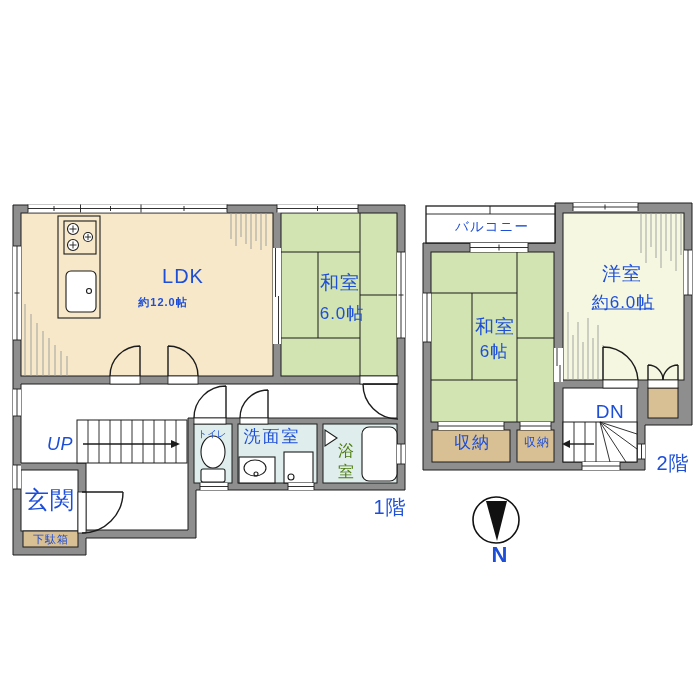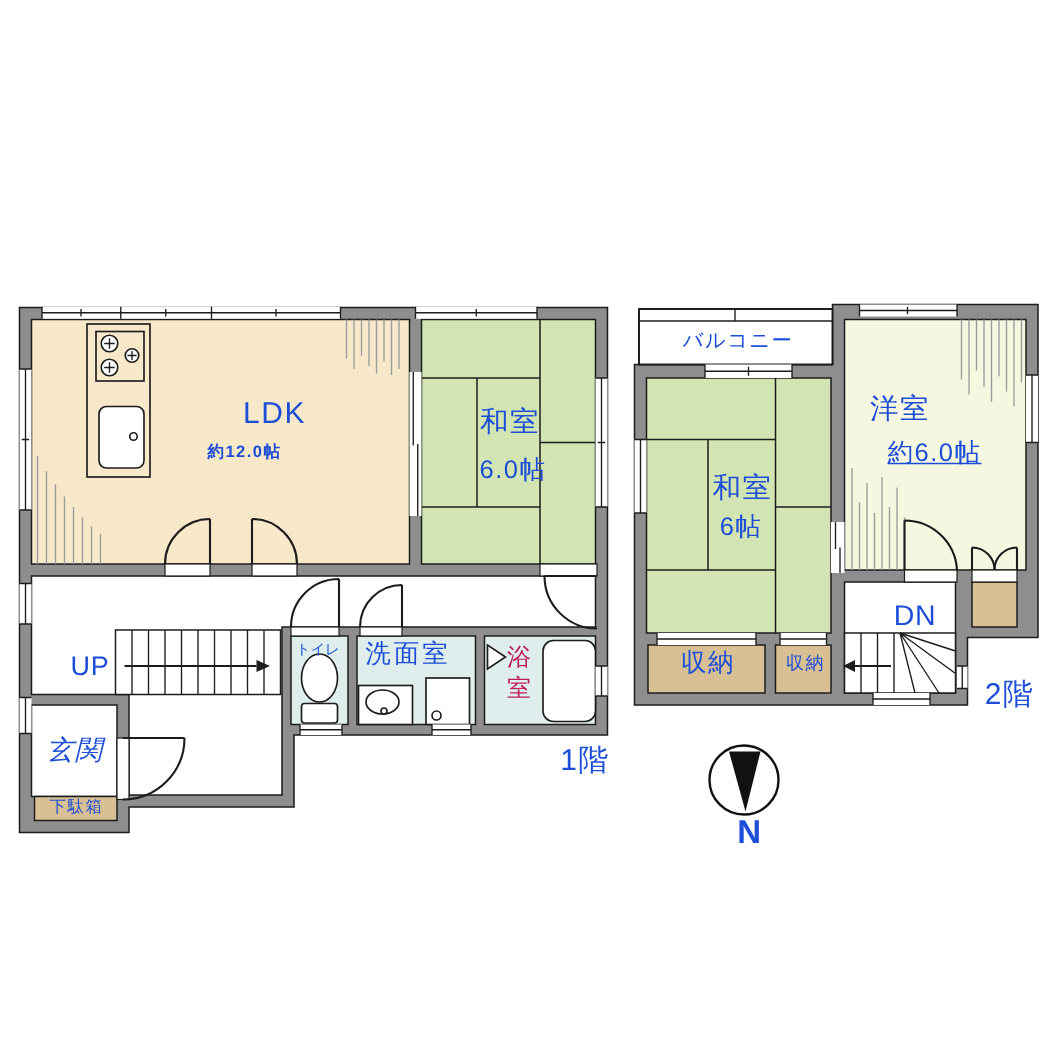--- a/index.html
+++ b/index.html
@@ -1,22 +1,22 @@
 <!DOCTYPE html>
 <html><head>
 <meta charset="utf-8">
 <style>
   html,body{margin:0;padding:0;background:#fff;}
   #stage{position:relative;width:700px;height:700px;background:#ffffff;overflow:hidden;
          font-family:"Liberation Sans", sans-serif;}
   svg{position:absolute;left:0;top:0;}
   .lbl{position:absolute;transform:translate(-50%,-50%);white-space:nowrap;color:#1d4ed8;
        letter-spacing:1px;line-height:1;}
-  .lbl-v{position:absolute;width:20px;text-align:center;color:#be185d;line-height:1.3;
-          word-break:break-all;letter-spacing:0;}
+  .lbl-v{position:absolute;width:20px;text-align:center;color:#4d7c0f;line-height:1.3;
+          word-break:break-all;letter-spacing:0;margin-top:12px;}
   
   .wall{fill:#8e8e8e;stroke:#1c1c1c;stroke-width:1;}
   .ldk{fill:#f6e8c9;stroke:#1c1c1c;stroke-width:1;}
   .tatami{fill:#d2e4b2;stroke:#1c1c1c;stroke-width:1;}
   .western{fill:#f5f7e1;stroke:#1c1c1c;stroke-width:1;}
   .water{fill:#dfeeec;stroke:#1c1c1c;stroke-width:1;}
   .tan{fill:#d8c094;stroke:#1c1c1c;stroke-width:1;}
   .white{fill:#ffffff;stroke:#1c1c1c;stroke-width:1;}
   .open{fill:#ffffff;stroke:#1c1c1c;stroke-width:0.8;}
   .winrect{fill:#ffffff;stroke:none;}
@@ -217,29 +217,29 @@
   </g>
 </svg>
 
 <div class="lbl" style="left:163px;top:276px;font-size:20px;margin-left:20px;">LDK</div>
 <div class="lbl" style="left:163px;top:302px;font-size:11px;font-weight:bold;">約12.0帖</div>
 <div class="lbl" style="left:340px;top:282px;font-size:19px;">和室</div>
 <div class="lbl" style="left:342px;top:313px;font-size:17px;">6.0帖</div>
 <div class="lbl" style="left:212px;top:434px;font-size:9.5px;letter-spacing:0;">トイレ</div>
 <div class="lbl" style="left:272px;top:436px;font-size:17px;letter-spacing:2px;">洗面室</div>
 <div class="lbl-v" style="left:336px;top:429px;font-size:16px;">浴室</div>
-<div class="lbl" style="left:50px;top:500px;font-size:18px;font-style:italic;">玄関</div>
+<div class="lbl" style="left:50px;top:500px;font-size:24px;">玄関</div>
 <div class="lbl" style="left:51px;top:539px;font-size:11px;letter-spacing:1px;">下駄箱</div>
-<div class="lbl" style="left:60px;top:444px;font-size:18px;letter-spacing:0.5px;">UP</div>
+<div class="lbl" style="left:60px;top:444px;font-size:18px;letter-spacing:0.5px;font-style:italic;">UP</div>
 <div class="lbl" style="left:390px;top:507px;font-size:20px;">1階</div>
 
 <div class="lbl" style="left:492px;top:227px;font-size:13.5px;">バルコニー</div>
 <div class="lbl" style="left:495px;top:326px;font-size:19px;">和室</div>
 <div class="lbl" style="left:494px;top:351px;font-size:17px;">6帖</div>
-<div class="lbl" style="left:600px;top:273px;font-size:19px;">洋室</div>
+<div class="lbl" style="left:622px;top:273px;font-size:19px;">洋室</div>
 <div class="lbl" style="left:623px;top:302px;font-size:17px;text-decoration:underline;">約6.0帖</div>
 <div class="lbl" style="left:472px;top:442px;font-size:17px;">収納</div>
 <div class="lbl" style="left:537px;top:442px;font-size:12px;">収納</div>
 <div class="lbl" style="left:610px;top:411px;font-size:19px;letter-spacing:0.5px;">DN</div>
 <div class="lbl" style="left:673px;top:463px;font-size:20px;">2階</div>
 
 <div class="lbl" style="left:500px;top:555px;font-size:22px;font-weight:600;">N</div>
 </div>
 
 </body></html>

